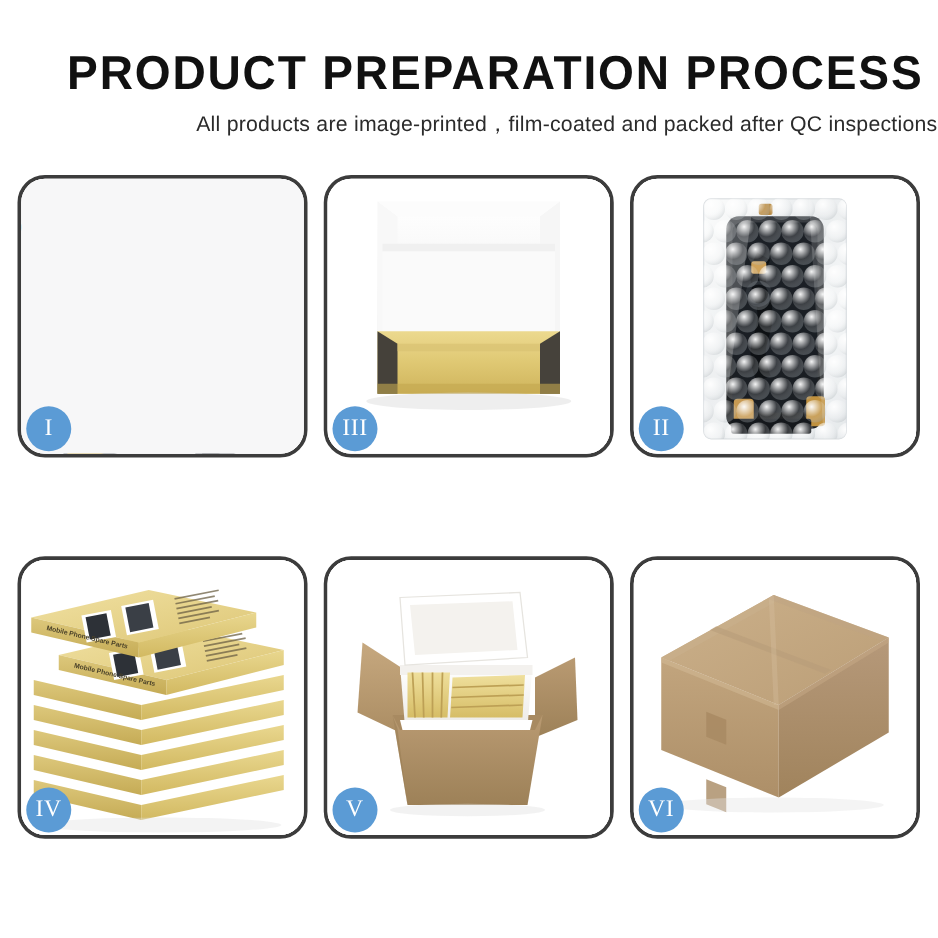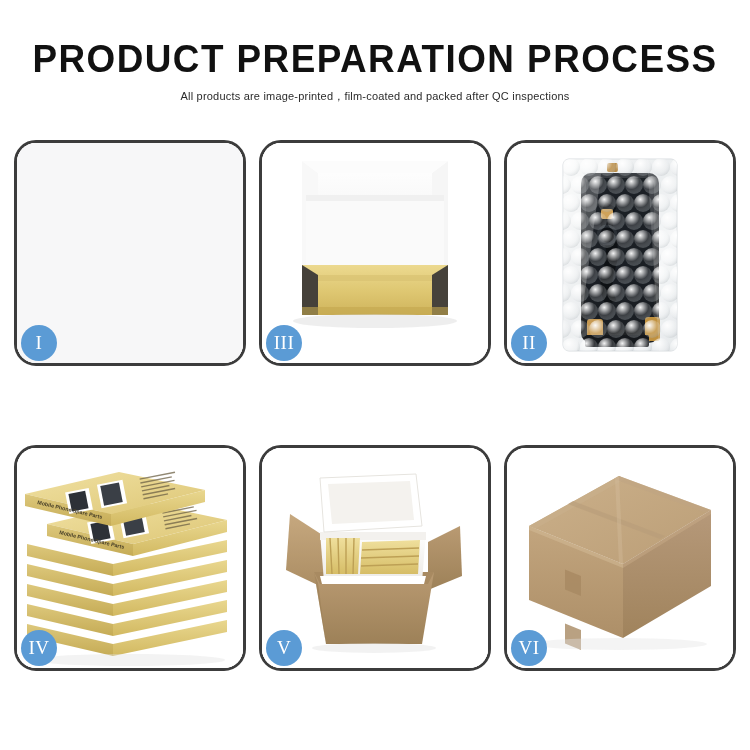--- a/index.html
+++ b/index.html
@@ -6,37 +6,37 @@
   body{
     width:750px;height:750px;
     background:#ffffff;
     font-family:"Liberation Sans", sans-serif;
     overflow:hidden;
     position:relative;
   }
   .page{position:relative;width:750px;height:750px;}
 
   
-  .header{position:absolute;left:0;top:0;width:750px;text-align:center;}
+  .header{position:absolute;left:0;top:0;width:750px;text-align:right;}
   .title{
     margin:0;
     padding-top:40px;
     font-family:"Liberation Sans", sans-serif;
     font-size:38px;
     font-weight:700;
     letter-spacing:1.5px;
     color:#111111;
     line-height:1;
     transform:scaleX(0.97);
   }
   .subtitle{
     margin:0;
     padding-top:13px;
     font-family:"Liberation Sans", sans-serif;
-    font-size:11px;
+    font-size:17px;
     font-weight:400;
     letter-spacing:0.2px;
     color:#2b2b2b;
     line-height:1;
   }
 
   
   .grid{
     position:absolute;
     left:14px;top:140px;

